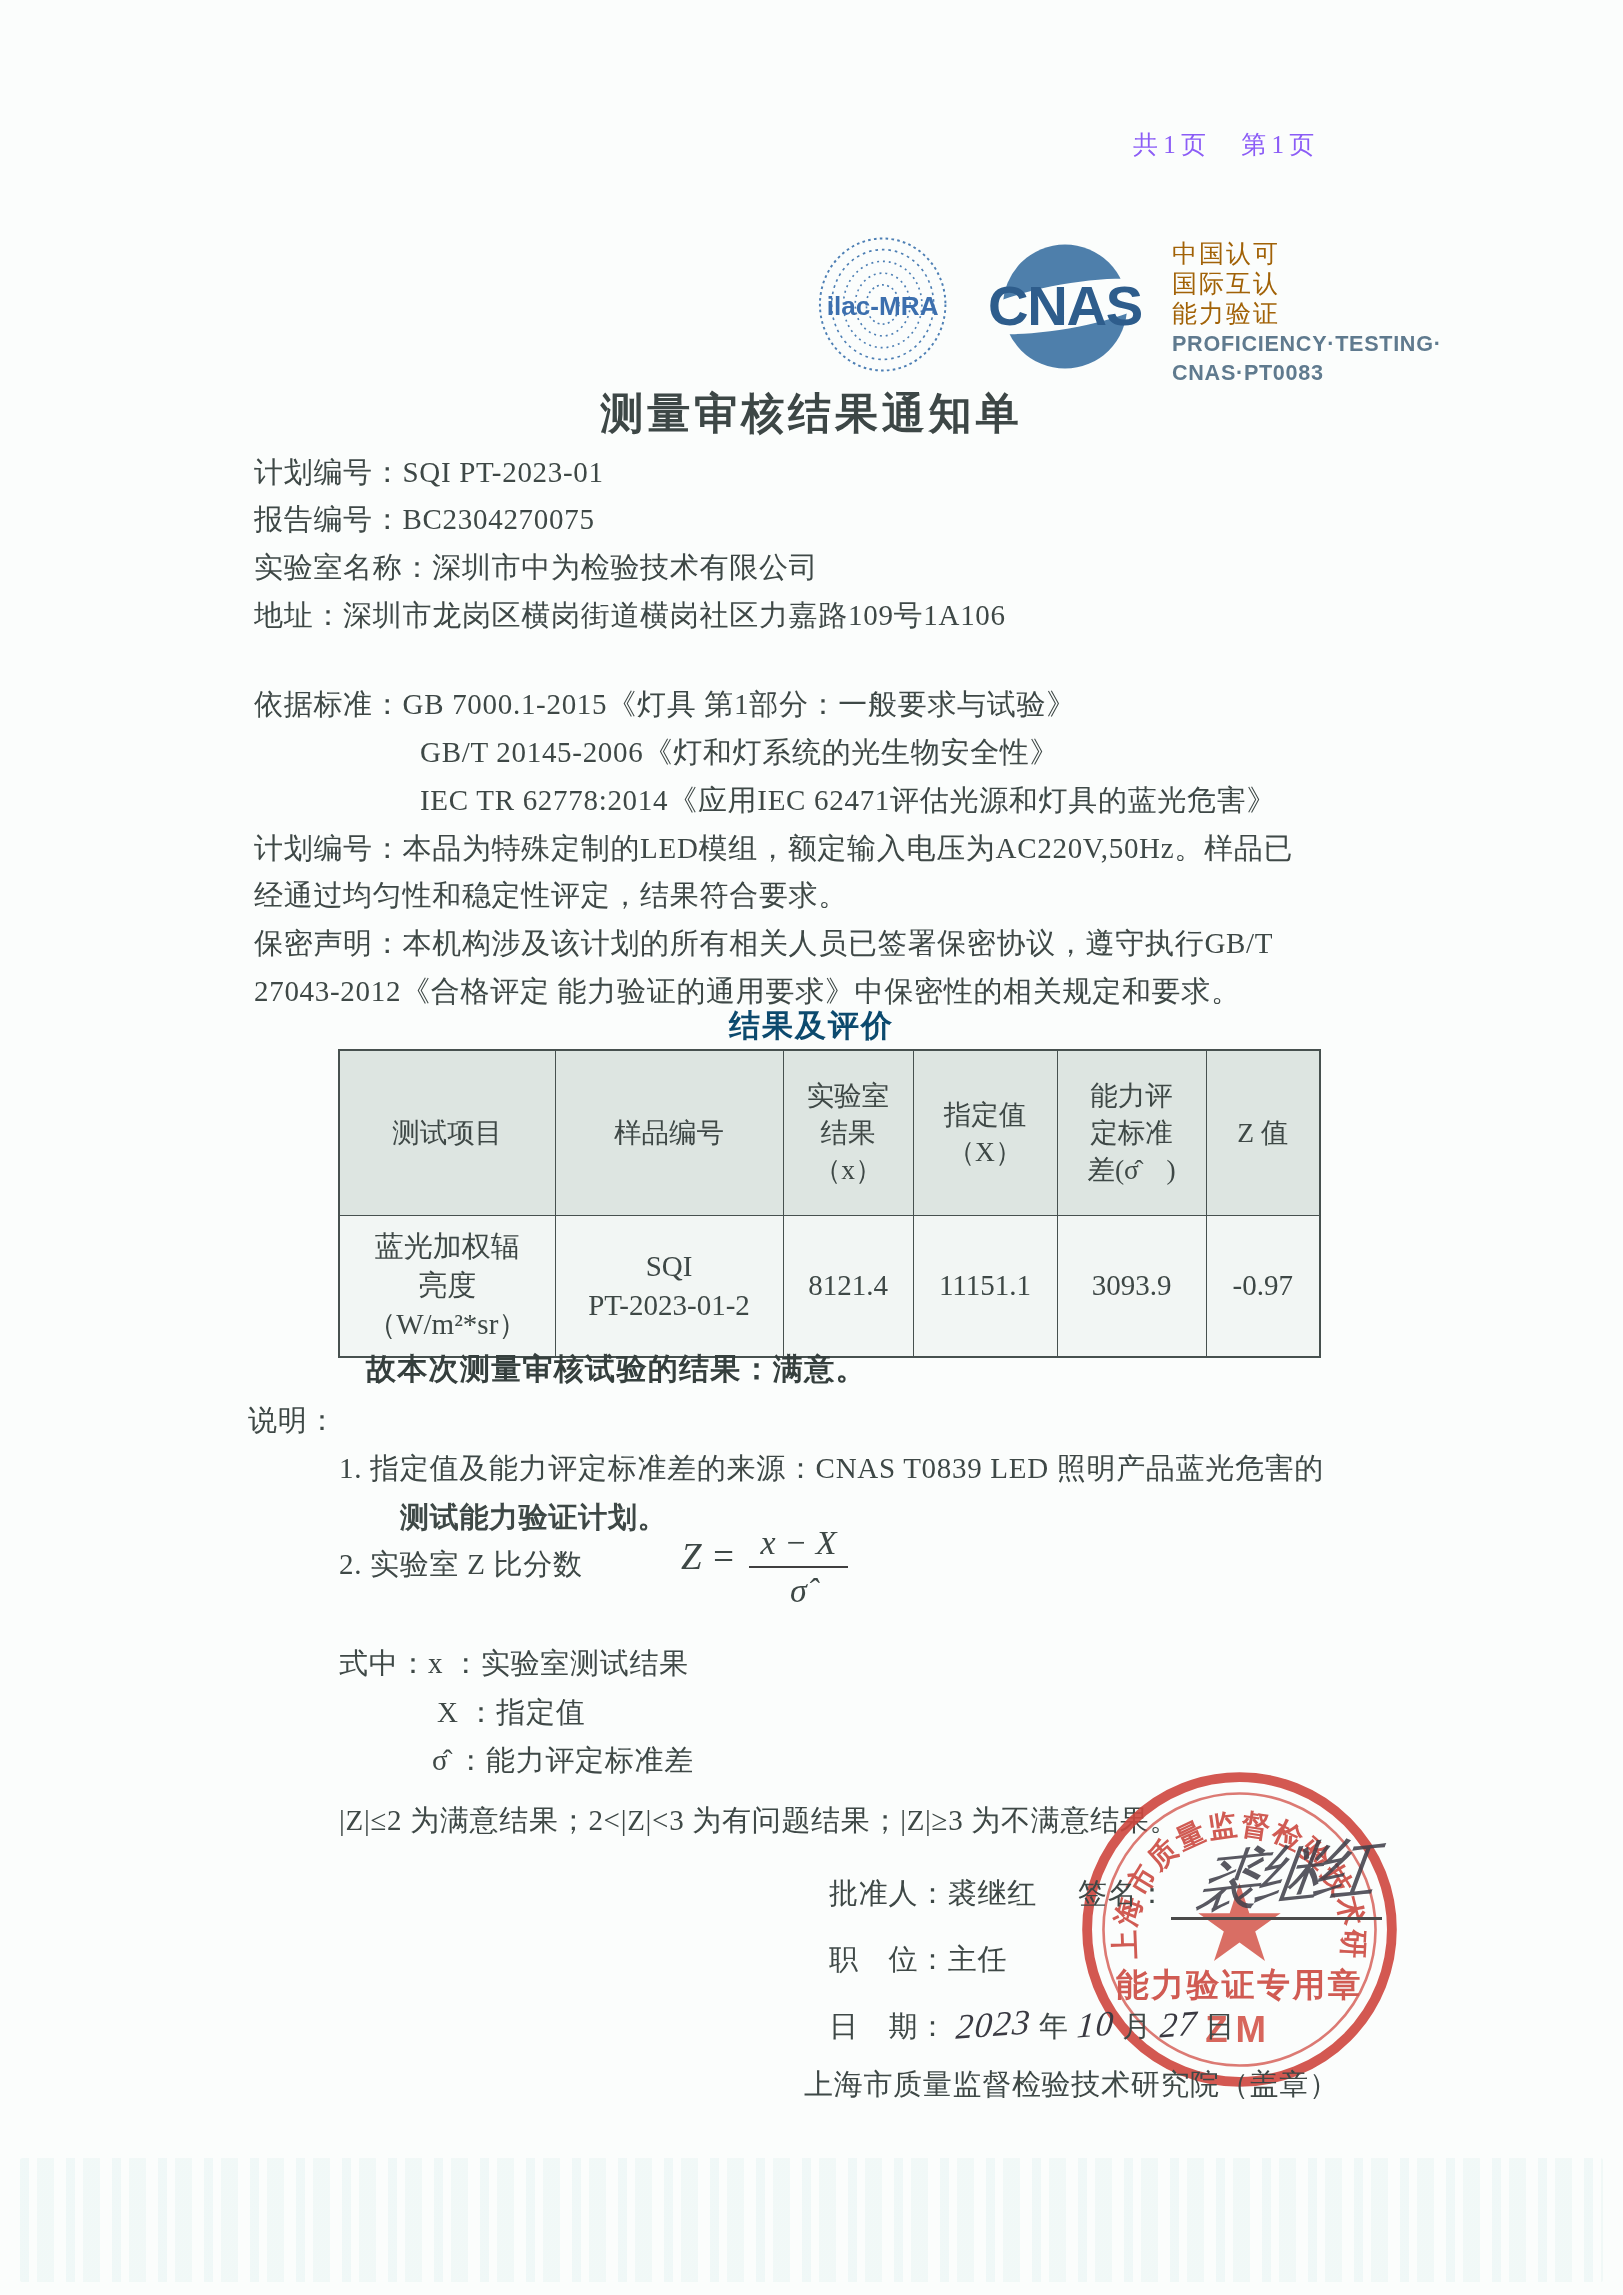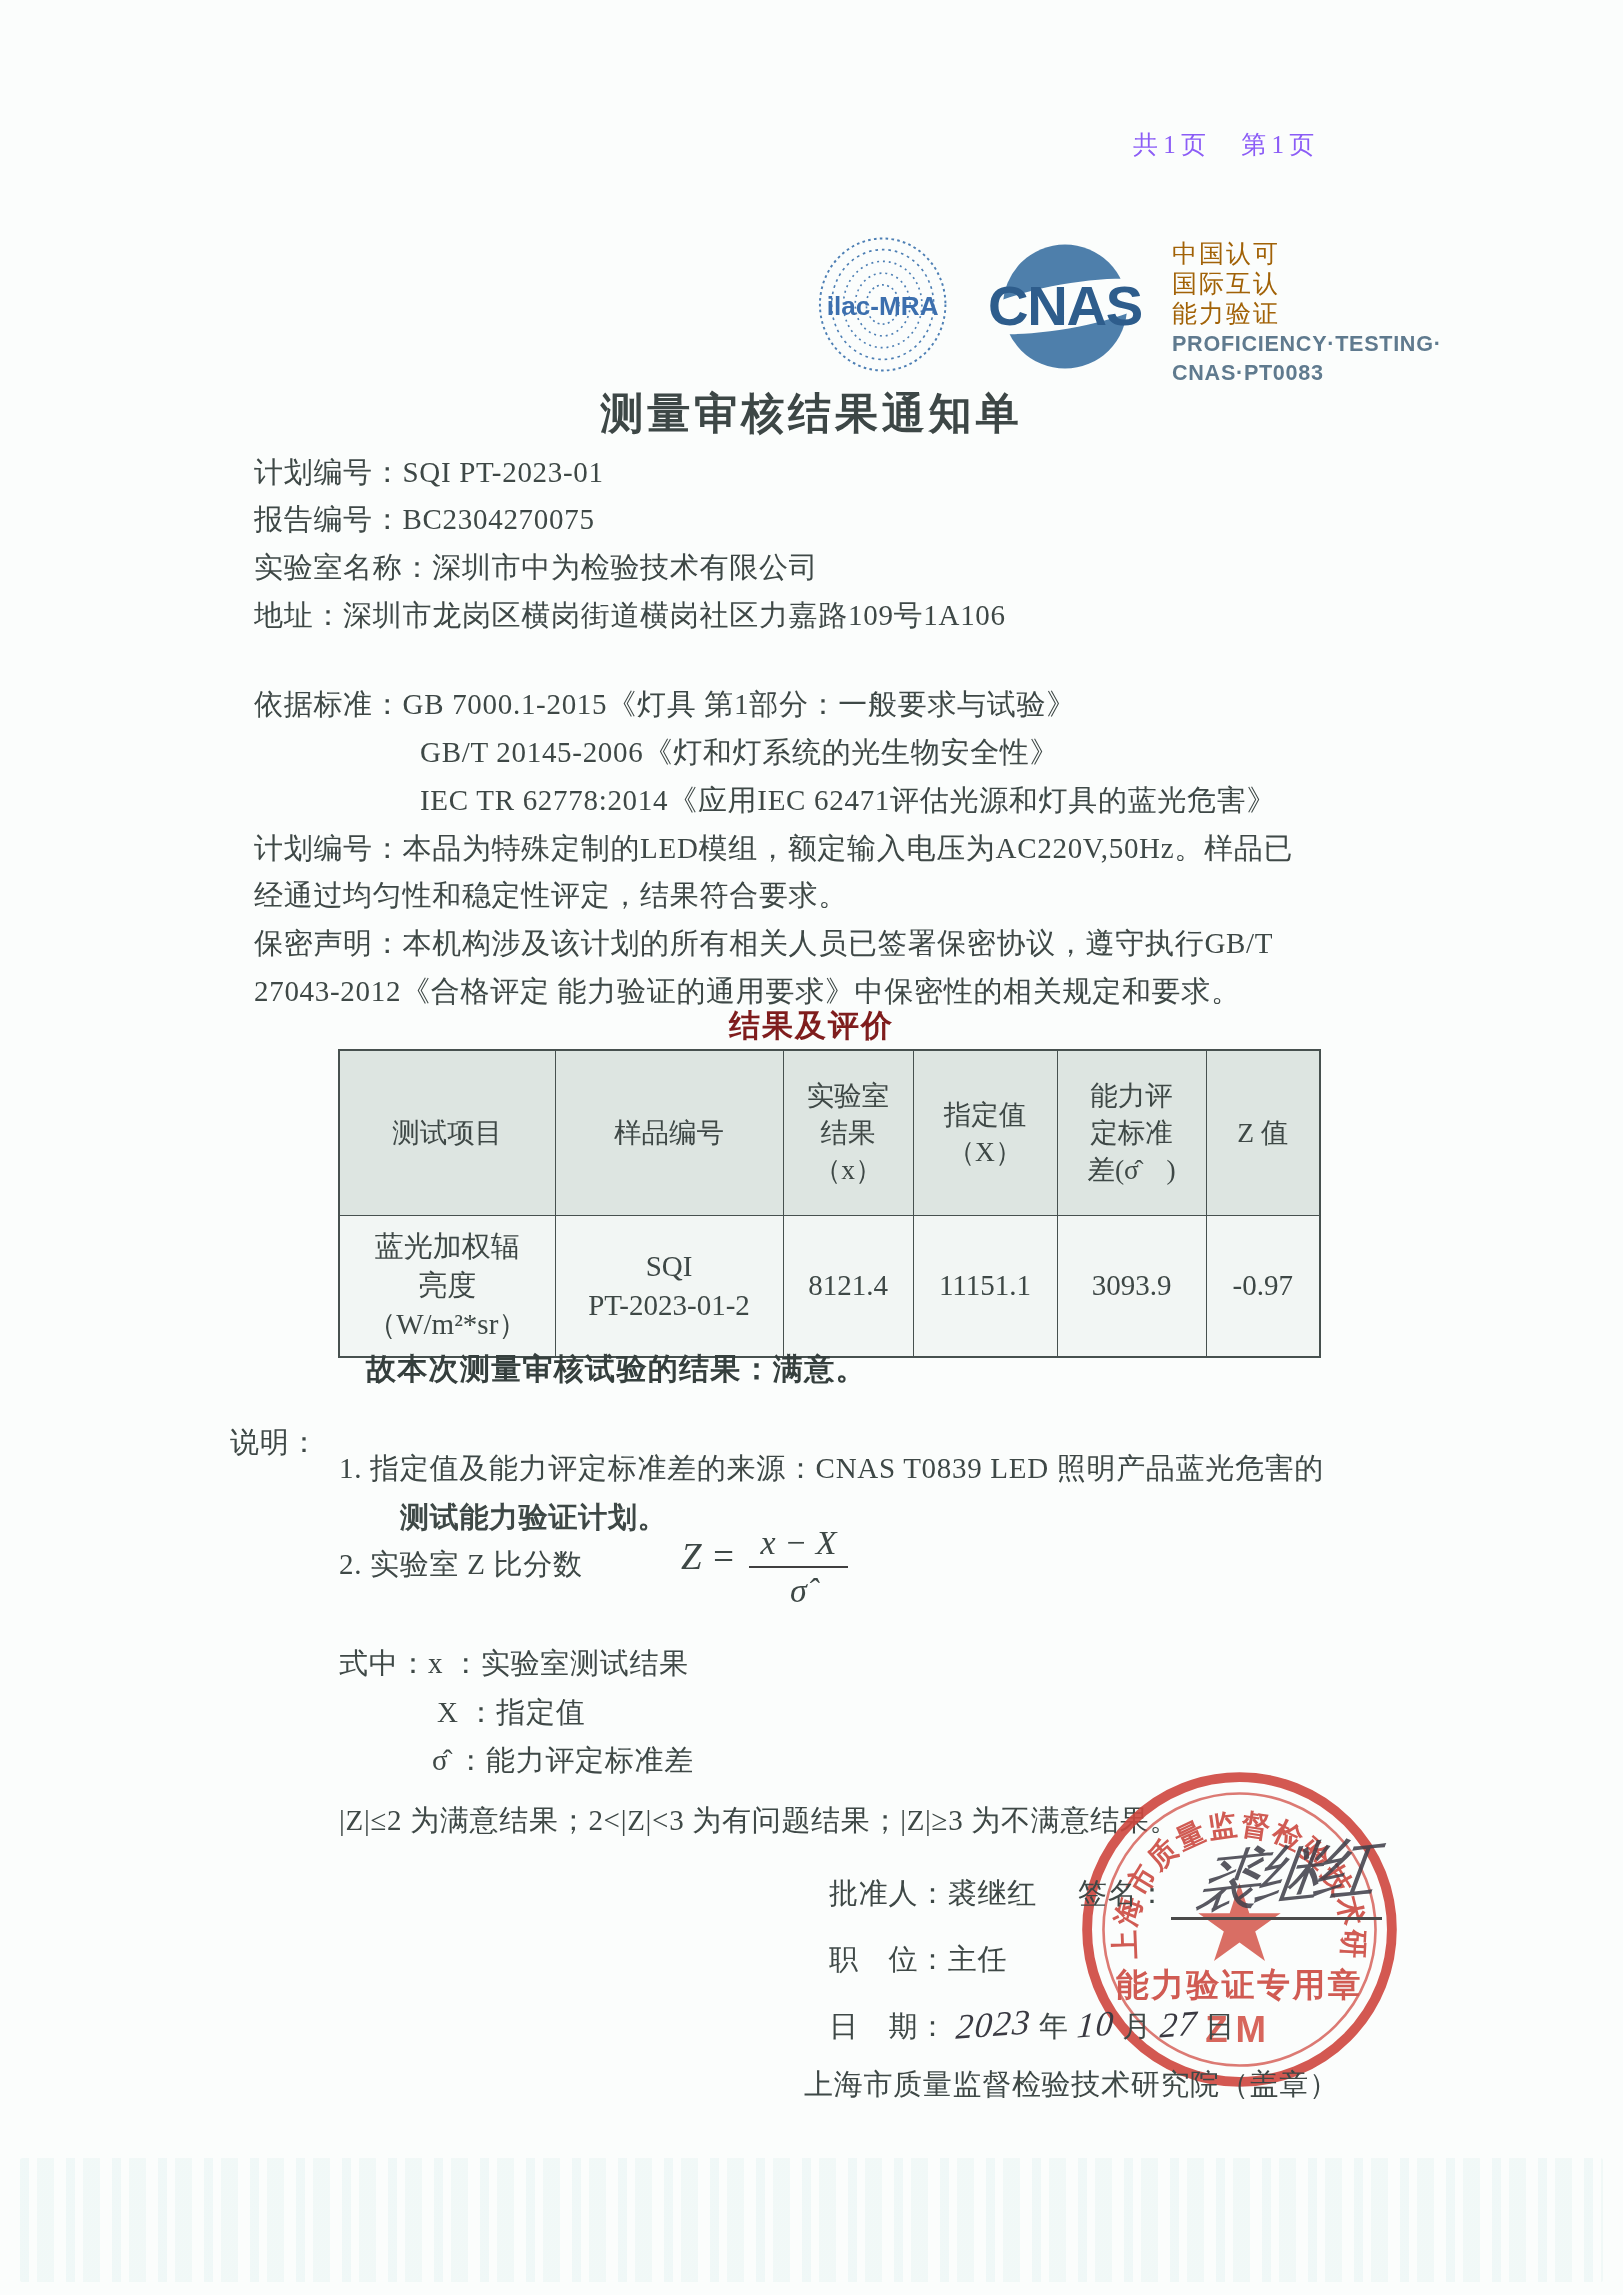--- a/index.html
+++ b/index.html
@@ -10,21 +10,21 @@
     background:#fbfdfc;
     font-family:"Liberation Serif","DejaVu Serif",serif;
     color:#3e4846;
     overflow:hidden;
   }
   .abs{position:absolute;}
   .line{white-space:nowrap;letter-spacing:0.7px;}
   .body-text{font-size:29px;}
   .page-num{font-size:25px;letter-spacing:5.2px;color:#8b5cf6;}
   .doc-title{left:0;right:0;text-align:center;font-size:43px;font-weight:bold;letter-spacing:3.9px;color:#3d4746;}
-  .section-title{left:0;right:0;text-align:center;font-size:31px;font-weight:bold;letter-spacing:2px;color:#7f1d1d;}
+  .section-title{left:0;right:0;text-align:center;font-size:31px;font-weight:bold;letter-spacing:2px;color:#0c4a6e;}
   .acc-line{font-size:25px;line-height:30px;color:#a16207;letter-spacing:2px;}
   .acc-en{font-size:21.6px;line-height:29px;color:#5f7a8e;font-weight:bold;font-family:"Liberation Sans","DejaVu Sans",sans-serif;letter-spacing:0.7px;}
   table.results{
     border-collapse:collapse;table-layout:fixed;
     border:2.6px solid #47514f;
     font-size:27.5px;color:#3e4846;
   }
   table.results th,table.results td{
     border:1.6px solid #47514f;
     text-align:center;vertical-align:middle;
@@ -147,21 +147,21 @@
       <td>8121.4</td>
       <td>11151.1</td>
       <td>3093.9</td>
       <td>-0.97</td>
     </tr>
   </tbody>
     </table>
 
   <div class="abs line conclusion" style="left:366px;top:1349px;">故本次测量审核试验的结果：满意。</div>
 
-  <div class="abs line body-text" style="left:230px;top:1401px;margin-top:22px;">说明：</div>
+  <div class="abs line body-text" style="left:248px;top:1401px;">说明：</div>
   <div class="abs line body-text" style="left:339px;top:1449px;">1. 指定值及能力评定标准差的来源：CNAS T0839 LED 照明产品蓝光危害的</div>
   <div class="abs line body-text" style="left:400px;top:1498px;font-weight:bold;">测试能力验证计划。</div>
   <div class="abs line body-text" style="left:339px;top:1545px;">2. 实验室 Z 比分数</div>
 
   <div class="abs" style="left:681px;top:1524px;">
     <span class="formula-lhs">Z =</span><span class="frac"><span class="num">x − X</span><span class="den">σ̂</span></span>
   </div>
 
   <div class="abs line body-text" style="left:339px;top:1644px;">式中：x ：实验室测试结果</div>
   <div class="abs line body-text" style="left:437px;top:1693px;">X ：指定值</div>

